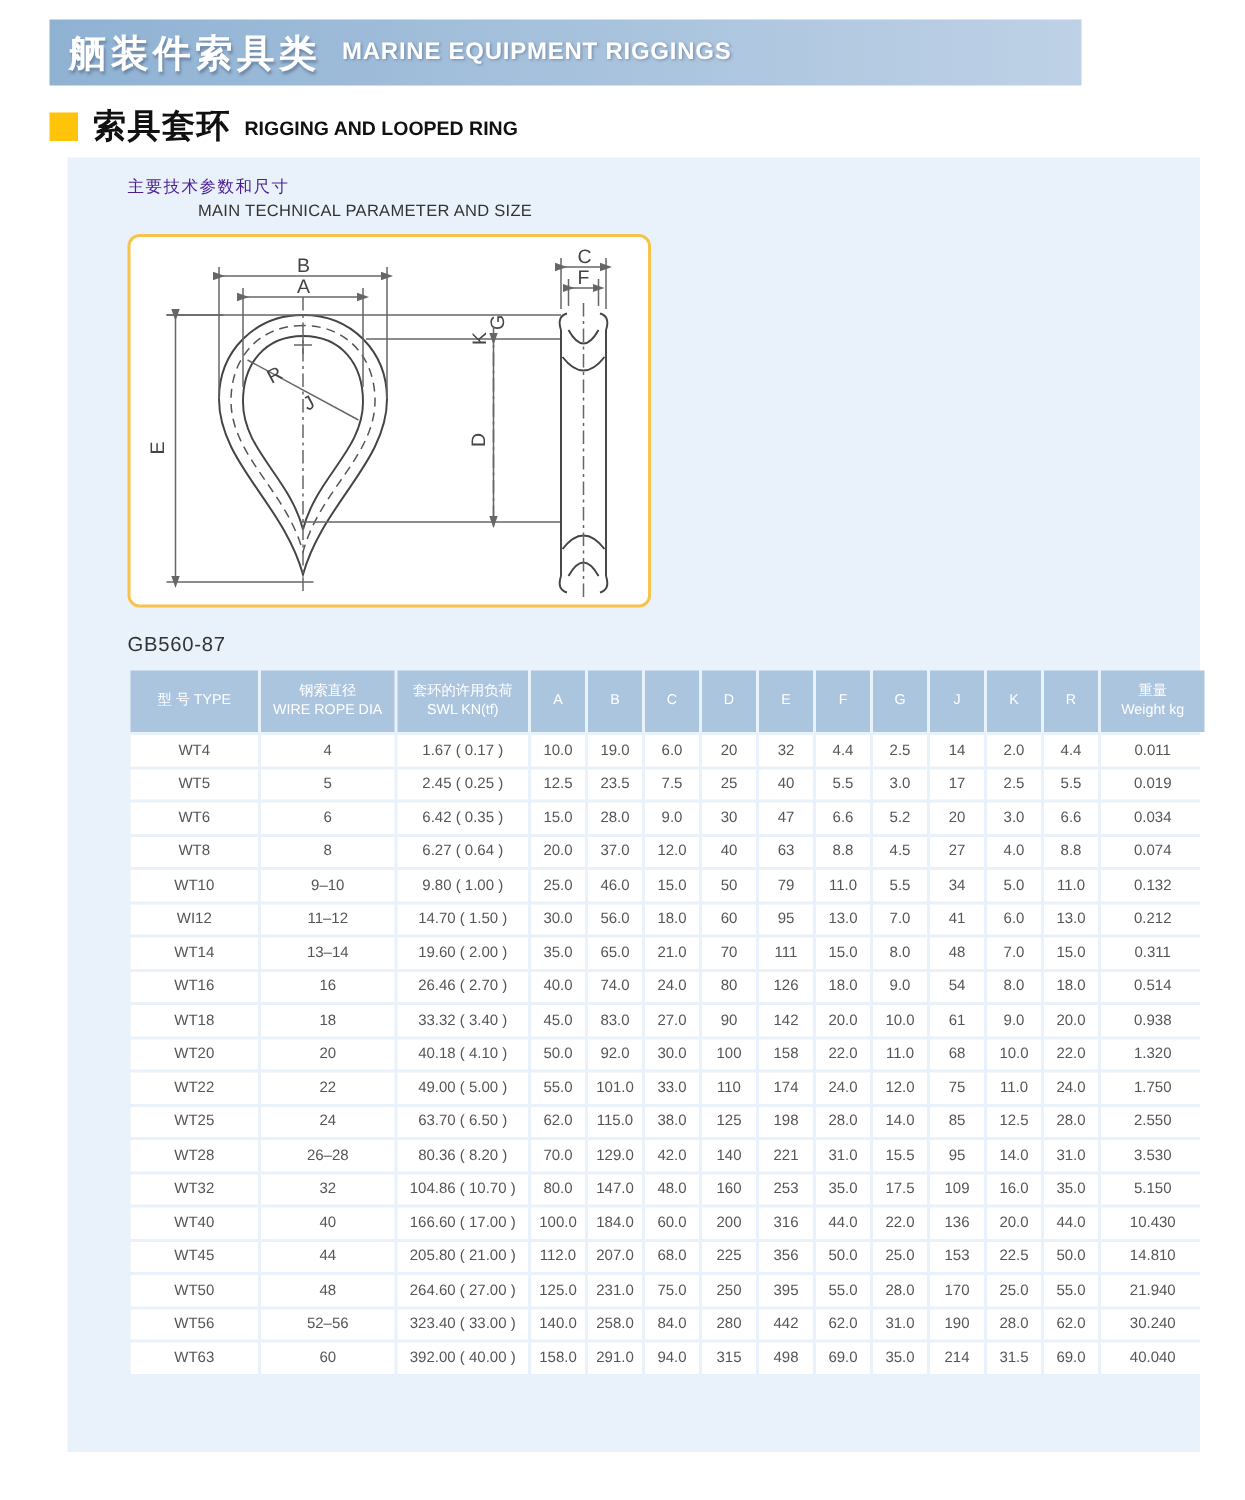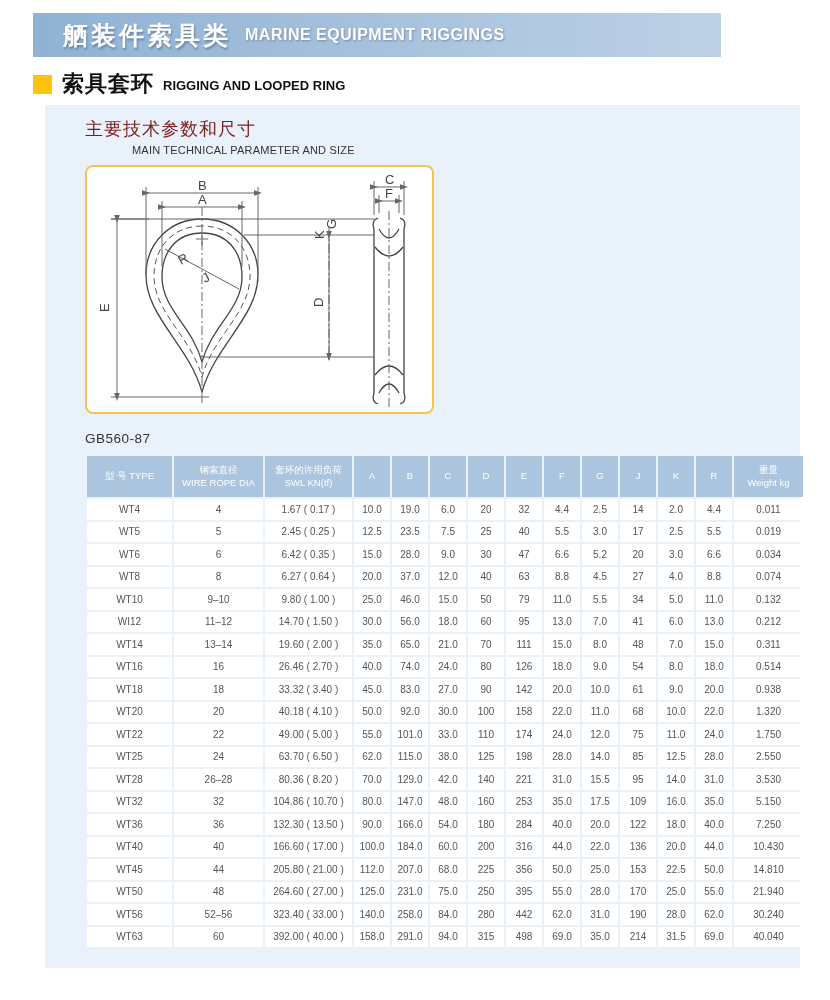--- a/index.html
+++ b/index.html
@@ -8,39 +8,39 @@
   }
   *{box-sizing:border-box;}
   html,body{margin:0;padding:0;}
   body{
     width:830px;height:1000px;position:relative;background:#fff;overflow:hidden;
     font-family:"Liberation Sans","DejaVu Sans",sans-serif;
   }
   .banner{
     position:absolute;left:33px;top:13px;width:688px;height:44px;
     background:linear-gradient(90deg,var(--banner-from),var(--banner-to));
-    display:flex;align-items:center;padding-left:30px;gap:14px;
+    display:flex;align-items:center;padding-left:13px;gap:14px;
   }
   .banner-zh{
     font-size:25px;font-weight:bold;color:#fff;letter-spacing:3px;
     text-shadow:1px 2px 2px rgba(80,100,130,.6);white-space:nowrap;
   }
   .banner-en{
     font-size:16px;font-weight:bold;color:#fff;letter-spacing:.5px;
     text-shadow:1px 1px 2px rgba(80,100,130,.55);white-space:nowrap;
   }
   .section-head{position:absolute;left:33px;top:73px;display:flex;align-items:center;height:22px;}
   .bullet{width:19px;height:19px;background:var(--bullet);margin-right:10px;flex:0 0 auto;}
   .sec-zh{font-size:22px;font-weight:bold;color:#111;letter-spacing:1px;white-space:nowrap;}
   .sec-en{font-size:13px;font-weight:bold;color:#111;margin-left:9px;margin-top:3px;white-space:nowrap;}
   .panel{
     position:absolute;left:45px;top:105px;width:755px;height:863px;
     background:var(--panel-bg);padding:12px 0 0 40px;
   }
-  .sub-zh{font-size:18px;color:#7f1d1d;letter-spacing:1px;}
+  .sub-zh{font-size:11px;color:#4c1d95;letter-spacing:1px;}
   .sub-en{font-size:11px;color:#333;margin-top:3px;letter-spacing:.2px;padding-left:47px;}
   .diagram-box{
     margin-top:9px;width:349px;height:249px;background:#fff;
     border:2px solid var(--border-accent);border-radius:8px;padding:0;
   }
   .diagram-box svg{display:block;}
   .gb{margin-top:17px;font-size:13.5px;color:#333;letter-spacing:.5px;}
   table.spec{
     margin-top:8px;border-collapse:separate;border-spacing:2px;
     width:692px;table-layout:fixed;
@@ -433,36 +433,20 @@
           <td>160</td>
           <td>253</td>
           <td>35.0</td>
           <td>17.5</td>
           <td>109</td>
           <td>16.0</td>
           <td>35.0</td>
           <td>5.150</td>
         </tr>
         <tr>
-          <td>WT36</td>
-          <td>36</td>
-          <td>132.30 ( 13.50 )</td>
-          <td>90.0</td>
-          <td>166.0</td>
-          <td>54.0</td>
-          <td>180</td>
-          <td>284</td>
-          <td>40.0</td>
-          <td>20.0</td>
-          <td>122</td>
-          <td>18.0</td>
-          <td>40.0</td>
-          <td>7.250</td>
-        </tr>
-        <tr>
           <td>WT40</td>
           <td>40</td>
           <td>166.60 ( 17.00 )</td>
           <td>100.0</td>
           <td>184.0</td>
           <td>60.0</td>
           <td>200</td>
           <td>316</td>
           <td>44.0</td>
           <td>22.0</td>

